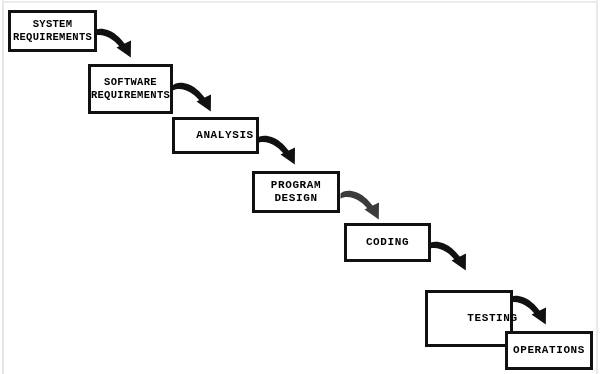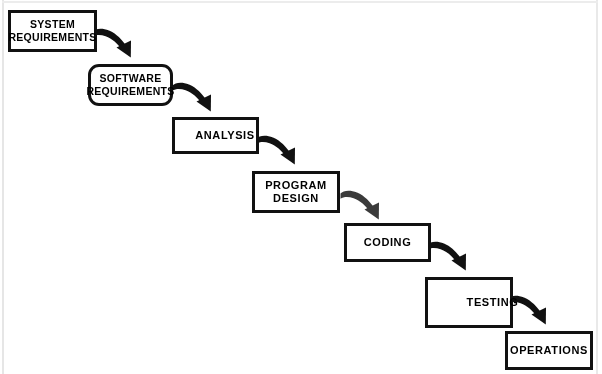--- a/index.html
+++ b/index.html
@@ -39,21 +39,21 @@
     position: absolute;
     box-sizing: border-box;
     background: #ffffff;
     border: 3px solid #111111;
     display: flex;
     align-items: center;
     justify-content: center;
     text-align: center;
   }
   .stage-label {
-    font-family: Liberation Sans, sans-serif;
+    font-family: Liberation Mono, monospace;
     font-weight: bold;
     font-size: 11px;
     line-height: 13px;
     letter-spacing: 0.6px;
     color: #000000;
     white-space: pre-line;
     user-select: none;
   }
   .stage-label.small {
     font-size: 10.5px;
@@ -114,35 +114,35 @@
           <path d="M0.5,5.5 C3,2.5 10,1.5 17,4.5 C24.5,7.7 30,13.6 34.5,20.2 L30.2,24.2 C25.6,17.6 20.2,12.4 13.6,10.2 C8.5,8.5 3.5,8.6 0.5,10.8 Z" fill="#111111"></path>
           <path d="M38.8,31.6 L24.5,21.4 L39.0,14.6 Z" fill="#111111"></path>
         </svg>
       </div>
     </div>
   <div id="box-layer">
       <div class="stage-box" style="left: 8px; top: 10px; width: 89px; height: 42px; border-color: rgb(17, 17, 17);">
         <span class="stage-label small">SYSTEM
 REQUIREMENTS</span>
       </div>
-      <div class="stage-box" style="left: 88px; top: 64px; width: 85px; height: 42px; border-color: rgb(17, 17, 17); border-radius: 11px;">
+      <div class="stage-box" style="left: 88px; top: 64px; width: 85px; height: 50px; border-color: rgb(17, 17, 17);">
         <span class="stage-label small">SOFTWARE
 REQUIREMENTS</span>
       </div>
       <div class="stage-box" style="left: 172px; top: 117px; width: 87px; height: 37px; border-color: rgb(17, 17, 17); padding-left: 19px;">
         <span class="stage-label">ANALYSIS</span>
       </div>
       <div class="stage-box" style="left: 252px; top: 171px; width: 88px; height: 42px; border-color: rgb(17, 17, 17); align-items: center;">
         <span class="stage-label">PROGRAM
 DESIGN</span>
       </div>
       <div class="stage-box" style="left: 344px; top: 223px; width: 87px; height: 39px; border-color: rgb(17, 17, 17); justify-content: center;">
         <span class="stage-label">CODING</span>
       </div>
-      <div class="stage-box" style="left: 425px; top: 277px; width: 88px; height: 51px; border-color: rgb(17, 17, 17); padding-left: 47px;">
+      <div class="stage-box" style="left: 425px; top: 290px; width: 88px; height: 57px; border-color: rgb(17, 17, 17); padding-left: 47px;">
         <span class="stage-label">TESTING</span>
       </div>
       <div class="stage-box" style="left: 505px; top: 331px; width: 88px; height: 39px; border-color: rgb(17, 17, 17);">
         <span class="stage-label">OPERATIONS</span>
       </div>
     </div>
 
 </div>
 
 </body></html>

